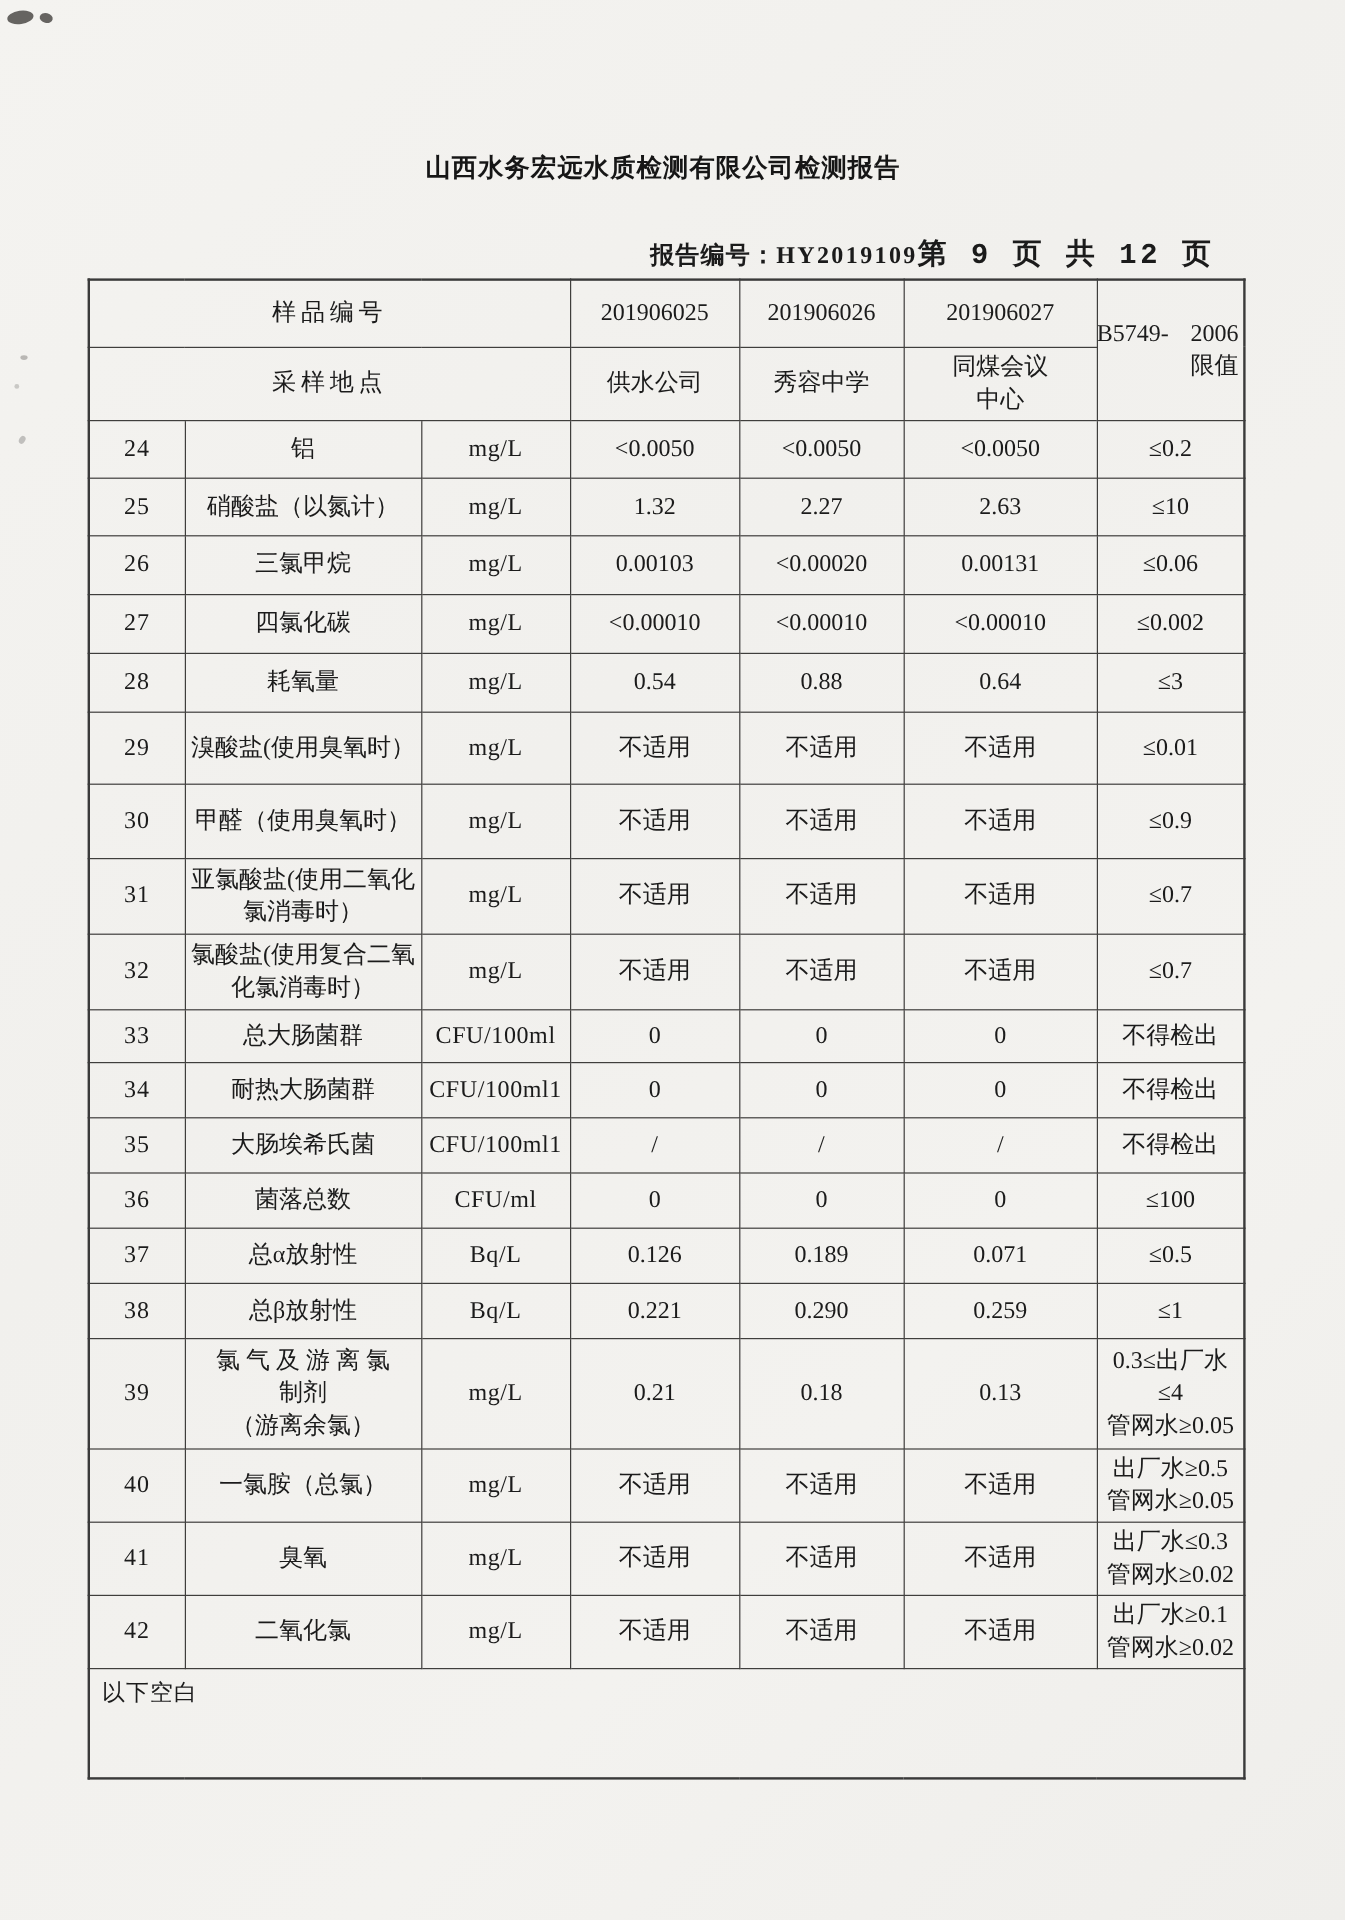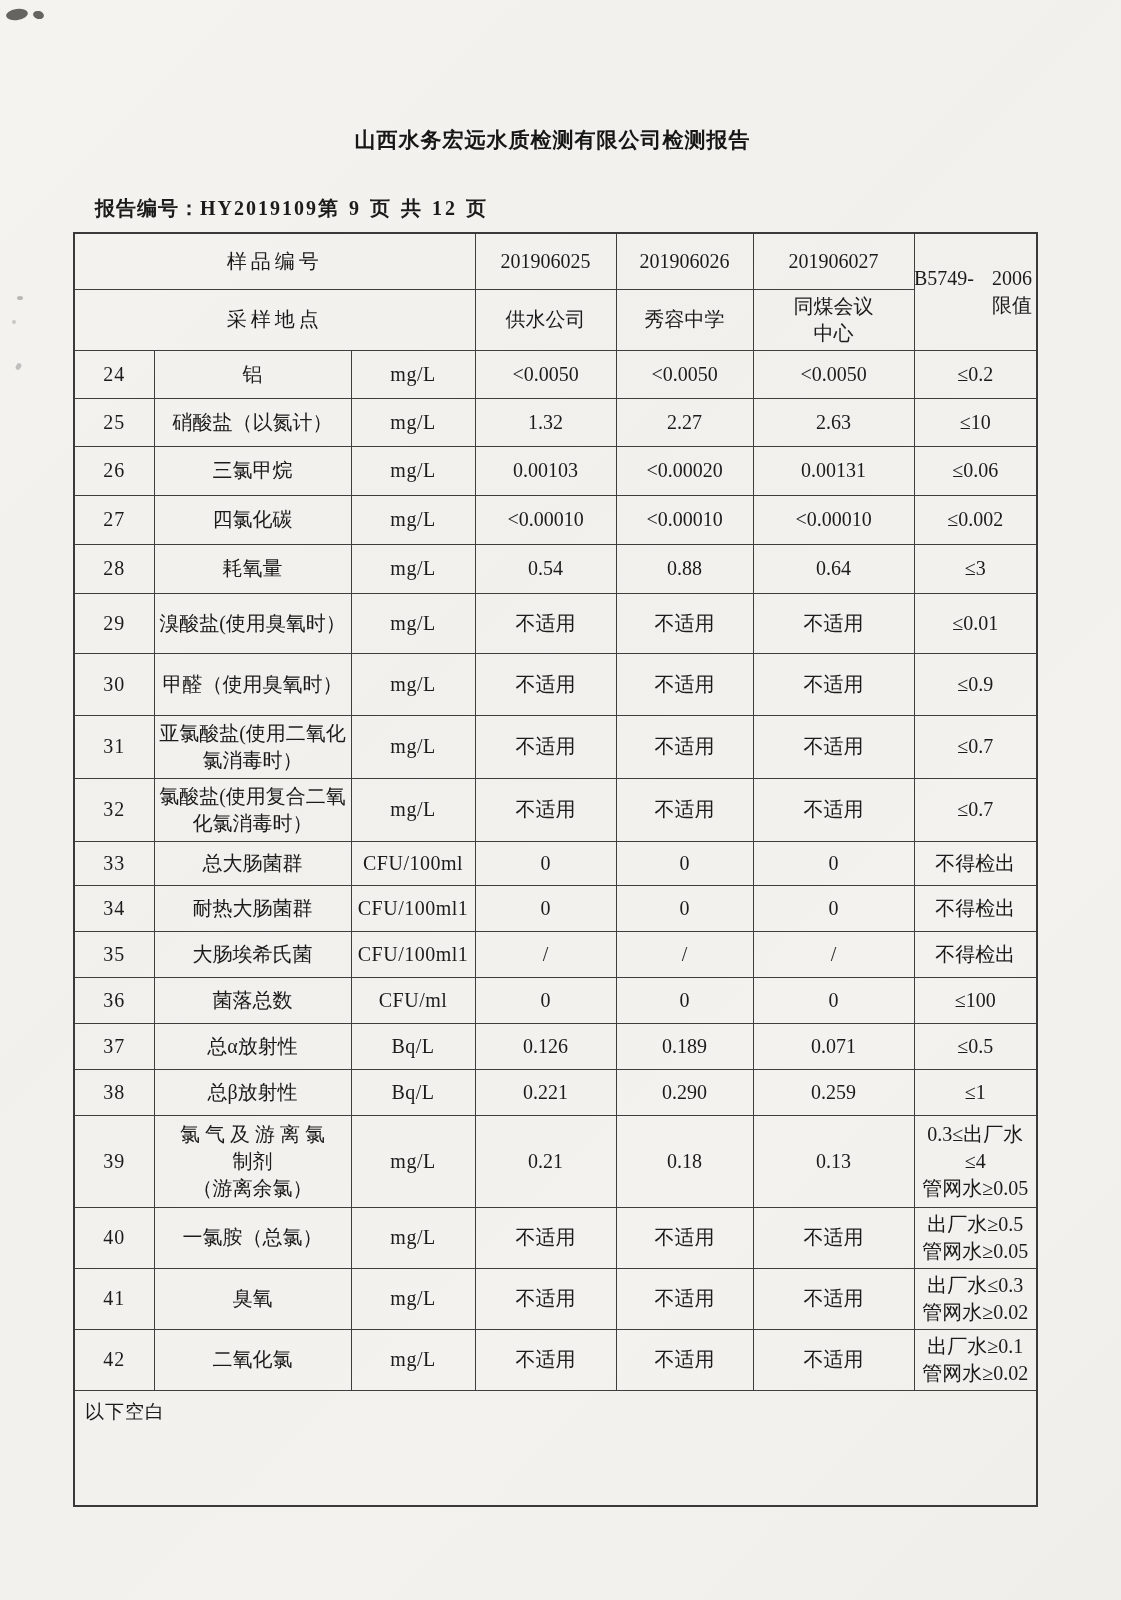--- a/index.html
+++ b/index.html
@@ -25,33 +25,33 @@
   .speck.s5{left:12px;top:320px;width:4px;height:4px;opacity:.25;}
 
   .title{
     position:absolute;left:0;top:126px;width:1105px;
     margin:0;text-align:center;
     font-family:"Liberation Sans","DejaVu Sans",sans-serif;
     font-size:21px;font-weight:700;letter-spacing:1px;color:#161616;
   }
   .meta{
     position:absolute;left:95px;top:195px;width:917px;
-    display:flex;justify-content:flex-start;align-items:baseline;
+    display:flex;justify-content:flex-end;align-items:baseline;
   }
   .report-no{
     font-family:"Liberation Sans","DejaVu Sans",sans-serif;
     font-size:20px;font-weight:600;letter-spacing:1px;
   }
   .report-no .val{
     font-family:"Liberation Serif","DejaVu Serif",serif;
     font-weight:600;letter-spacing:2px;
   }
   .page-no{
-    font-family:Liberation Serif, serif;
-    font-size:20px;font-weight:600;letter-spacing:3px;
+    font-family:Liberation Mono, monospace;
+    font-size:24px;font-weight:600;letter-spacing:3px;
   }
 
   table.report{
     position:absolute;left:73px;top:232px;
     border-collapse:collapse;table-layout:fixed;
     width:963px;
     border:2.5px solid #3a3a3a;
   }
   table.report td{
     border:1.6px solid #3f3e3c;
@@ -295,19 +295,19 @@
         <tr style="height: 60px;">
     <td class="c-num">42</td>
     <td class="c-name">二氧化氯</td>
     <td class="c-unit">mg/L</td>
     <td class="c-val">不适用</td>
     <td class="c-val">不适用</td>
     <td class="c-val">不适用</td>
     <td class="c-limit pre small">出厂水≥0.1
 管网水≥0.02</td>
   </tr>
-        <tr class="blank" style="height: 116px; margin-top: 38px;">
+        <tr class="blank" style="height: 92px; margin-top: 38px;">
           <td colspan="7">以下空白</td>
         </tr>
       </tbody>
   </table>
 
 </div>
 
 </body></html>

